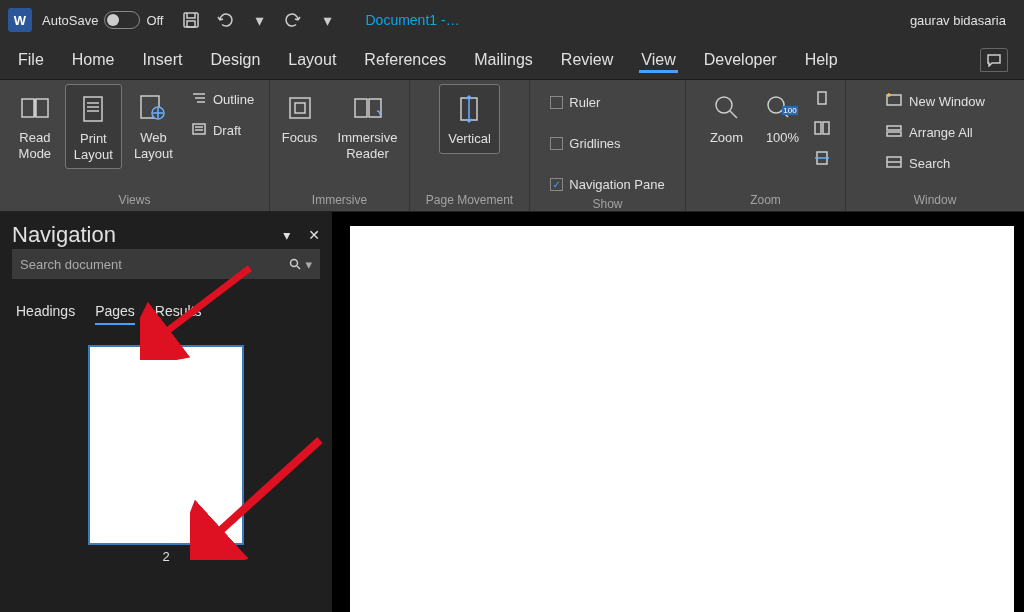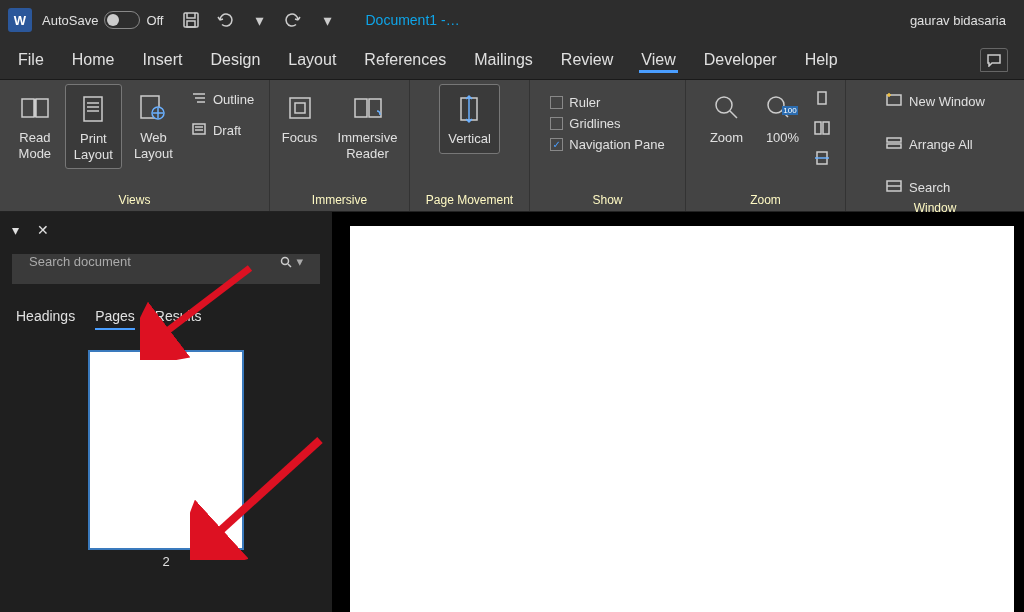--- a/index.html
+++ b/index.html
@@ -20,35 +20,35 @@
 
 .menubar { height: 40px; background: #2d2d2d; display: flex; align-items: center; padding: 0 16px; gap: 24px; font-size: 16px; border-bottom: 1px solid #1a1a1a; }
 .menu-item { cursor: pointer; padding: 4px 2px; }
 .menu-item.active { border-bottom: 3px solid #4a9eff; padding-bottom: 1px; }
 .menu-comment { margin-left: auto; width: 28px; height: 24px; border: 1px solid #666; border-radius: 3px 3px 0 0; display: flex; align-items: center; justify-content: center; }
 
 
 .ribbon { height: 132px; background: #444444; display: flex; border-bottom: 1px solid #222; }
 .rgroup { display: flex; flex-direction: column; align-items: center; border-right: 1px solid #333; padding: 4px 6px 2px; }
 .rgroup-body { display: flex; flex: 1; align-items: flex-start; gap: 4px; }
-.rgroup-label { font-size: 12px; color: #fef9c3; padding: 2px 0; text-align: center; width: 100%; }
+.rgroup-label { font-size: 12px; color: #a3a3a3; padding: 2px 0; text-align: center; width: 100%; }
 .rbtn-big { display: flex; flex-direction: column; align-items: center; justify-content: flex-start; padding: 6px 8px; cursor: pointer; font-size: 13px; line-height: 1.2; text-align: center; min-width: 52px; border-radius: 3px; }
 .rbtn-big.selected { border: 1px solid #777; background: #3a3a3a; }
 .rbtn-big .ico { height: 36px; display: flex; align-items: center; justify-content: center; margin-bottom: 4px; }
 .rbtn-small { display: flex; align-items: center; gap: 6px; padding: 3px 6px; font-size: 13px; cursor: pointer; }
 .rcol { display: flex; flex-direction: column; gap: 8px; padding-top: 4px; }
 .chk { width: 13px; height: 13px; border: 1px solid #888; display: inline-flex; align-items: center; justify-content: center; font-size: 10px; color: #4a9eff; }
 
 
 .main { display: flex; height: calc(612px - 40px - 40px - 132px); }
 .navpane { width: 332px; background: #1f1f1f; display: flex; flex-direction: column; padding: 10px 12px; }
 .nav-header { display: flex; align-items: center; justify-content: space-between; }
 .nav-title { font-size: 22px; font-weight: 400; }
 .nav-ctrls { display: flex; gap: 18px; font-size: 14px; cursor: pointer; }
-.nav-search { margin-top: 16px; height: 30px; background: #3a3a3a; display: flex; align-items: flex-start; padding: 0 17px; font-size: 13px; color: #aaa; justify-content: space-between; }
+.nav-search { margin-top: 1px; height: 30px; background: #3a3a3a; display: flex; align-items: center; padding: 0 8px; font-size: 13px; color: #aaa; justify-content: space-between; }
 .nav-tabs { display: flex; gap: 20px; margin-top: 24px; font-size: 14px; padding: 0 4px; }
 .nav-tab { cursor: pointer; padding-bottom: 4px; }
 .nav-tab.active { font-weight: 400; border-bottom: 2px solid #4a9eff; }
 .thumbs { margin-top: 20px; display: flex; flex-direction: column; align-items: center; overflow: hidden; }
 .thumb { width: 156px; height: 200px; background: #fff; border: 2px solid #3a7abd; }
 .thumb-label { font-size: 13px; margin-top: 4px; }
 
 .docarea { flex: 1; background: #000; display: flex; justify-content: center; padding: 14px 10px 0 18px; }
 .page { width: 100%; height: 100%; background: #fff; }
 
@@ -201,21 +201,21 @@
             </svg>
           </div>
         <span>Vertical</span>
       </div>
     </div>
     <div class="rgroup-label">Page Movement</div>
   </div>
 
   <div class="rgroup" style="width:156px">
     <div class="rgroup-body">
-      <div class="rcol" style="padding-top:8px; gap:0">
+      <div class="rcol" style="padding-top:8px; gap:20px">
         <label class="rbtn-small">
           <span class="chk"></span>
           <span>Ruler</span>
         </label>
         <label class="rbtn-small">
           <span class="chk"></span>
           <span>Gridlines</span>
         </label>
         <label class="rbtn-small">
           <span class="chk">✓</span>
@@ -260,21 +260,21 @@
               <rect x="4" y="2" width="10" height="12"></rect>
               <path d="M2 8h14" stroke="#6ab0ff"></path>
             </svg></span>
       </div>
     </div>
     <div class="rgroup-label">Zoom</div>
   </div>
 
   <div class="rgroup" style="flex:1; border-right:none">
     <div class="rgroup-body">
-      <div class="rcol" style="gap:20px; padding-top:6px">
+      <div class="rcol" style="gap:8px; padding-top:6px">
         <div class="rbtn-small">
           <span><svg width="18" height="14" viewBox="0 0 18 14">
                 <rect x="2" y="2" width="14" height="10"></rect>
                 <path d="M4 0v4M2 2h4" stroke="#f0c040"></path>
               </svg></span>
           <span>New Window</span>
         </div>
         <div class="rbtn-small">
           <span><svg width="18" height="14" viewBox="0 0 18 14">
                 <rect x="2" y="2" width="14" height="4"></rect>
@@ -291,20 +291,21 @@
         </div>
       </div>
     </div>
     <div class="rgroup-label">Window</div>
   </div>
 </div>
 
 <div class="main">
   <div class="navpane">
     <div class="nav-header">
+      <div class="nav-title">Navigation</div>
       <div class="nav-ctrls">
         <span>▾</span>
         <span>✕</span>
       </div>
     </div>
     <div class="nav-search">
       <span>Search document</span>
       <span style="display:flex;gap:4px;align-items:center">
         <svg width="12" height="12" viewBox="0 0 12 12">
             <circle cx="5" cy="5" r="3.5"></circle>

